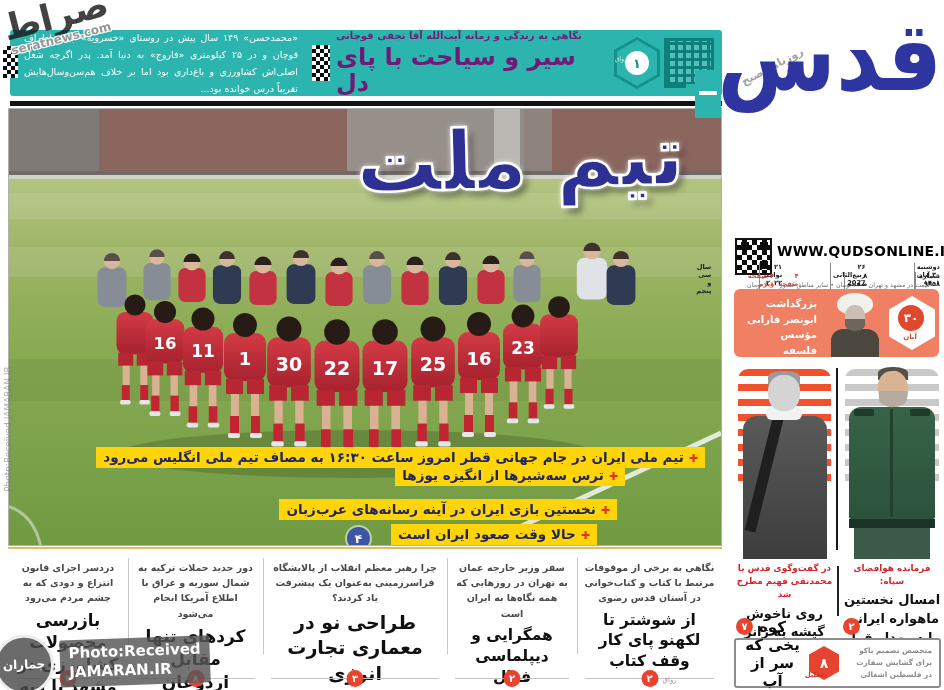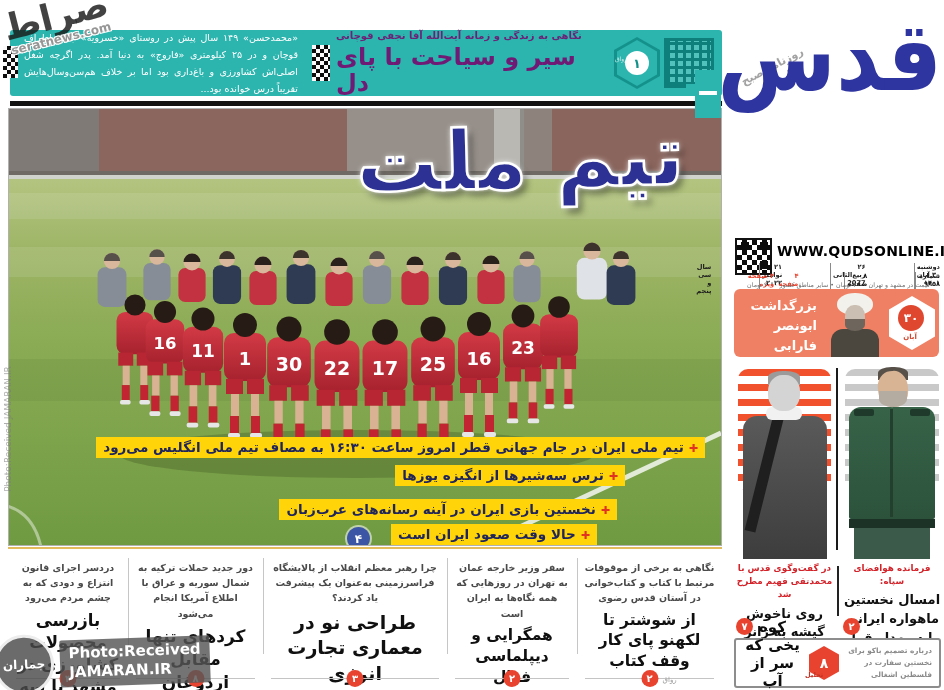--- a/index.html
+++ b/index.html
@@ -39,21 +39,21 @@
   .photo{position:absolute;left:8px;top:108px;width:714px;height:438px;border:1px solid #b0b0b0;
          box-sizing:border-box;overflow:hidden;background:#8aab54;}
   .photo svg{position:absolute;inset:0;}
   .headline{position:absolute;left:318px;top:0px;width:386px;text-align:center;
          font-size:82px;font-weight:900;color:#2c3193;transform:rotate(-1.5deg);
          -webkit-text-stroke:2.5px #fff;line-height:1.25;
          text-shadow:0 0 3px #fff,0 0 6px #fff,5px 6px 7px rgba(0,0,0,.45);}
   .bullet{position:absolute;background:#ffd408;color:#20265c;font-weight:700;font-size:13.5px;
          padding:2px 7px 3px;white-space:nowrap;}
   .bullet .plus{color:#e03322;font-size:11px;margin-left:5px;font-weight:900;}
-  .b1{right:16px;top:328px;} .b2{right:96px;top:356px;} .b3{right:104px;top:390px;} .b4{right:124px;top:415px;}
+  .b1{right:16px;top:338px;} .b2{right:96px;top:356px;} .b3{right:104px;top:390px;} .b4{right:124px;top:415px;}
   .badge4{position:absolute;left:338px;top:418px;width:23px;height:23px;border-radius:50%;
          background:#3c55a5;color:#fff;font-size:12px;font-weight:700;display:flex;
          align-items:center;justify-content:center;box-shadow:0 0 0 2px rgba(255,255,255,.55);}
   .gold-rule{position:absolute;left:8px;top:547px;width:714px;height:2px;background:#d9a427;opacity:.75;}
 
   
   .articles{position:absolute;left:8px;top:552px;width:714px;height:138px;display:flex;}
   .col{position:relative;box-sizing:border-box;padding:8px 7px 0;text-align:center;}
   .col:not(:last-child)::before{content:"";position:absolute;left:0;top:6px;height:96px;width:1px;background:#c6c6c6;}
   .col .kick{font-size:9.5px;color:#4a4a4a;font-weight:600;line-height:1.6;}
@@ -78,21 +78,21 @@
   .mrow{position:absolute;left:2px;right:2px;display:flex;justify-content:space-between;font-size:6.6px;
          font-weight:700;color:#1c1c1c;}
   .mrow span{padding:0 2px;margin-left:46px;}
   .mrow span:not(:last-child){border-left:1px solid #8a8a8a;}
   .mrow.r1{top:263px;} .mrow.r2{top:272px;}
   .mrow.r2 b{color:#e8432e;}
   .price{position:absolute;left:2px;right:2px;top:281px;text-align:center;font-size:6.3px;color:#6e6e6e;}
 
   .calendar{position:absolute;left:1px;right:5px;top:289px;height:68px;background:#ef8063;border-radius:6px;
          display:flex;direction:ltr;overflow:hidden;}
-  .cal-txt{flex:1;padding:7px 6px 0 10px;color:#fff;font-size:13px;font-weight:700;line-height:1.55;
+  .cal-txt{flex:1;padding:7px 6px 0 10px;color:#fff;font-size:10px;font-weight:700;line-height:1.55;
          direction:rtl;}
   .cal-man{position:relative;flex:0 0 62px;}
   .turban{position:absolute;left:14px;top:4px;width:36px;height:22px;border-radius:50% 50% 45% 45%;background:#f3f1ec;}
   .face{position:absolute;left:22px;top:16px;width:20px;height:24px;border-radius:45%;background:#cabfb2;}
   .beardc{position:absolute;left:22px;top:30px;width:20px;height:12px;border-radius:0 0 50% 50%;background:#6e665c;}
   .robe{position:absolute;left:8px;top:40px;width:48px;height:28px;border-radius:12px 12px 0 0;background:#4b463e;}
   .cal-hex{position:relative;flex:0 0 54px;}
   .cal-hex .whex{position:absolute;left:4px;top:7px;width:46px;height:54px;background:#fff;
          clip-path:polygon(50% 0,100% 25%,100% 75%,50% 100%,0 75%,0 25%);}
   .cal-hex .dcirc{position:absolute;left:13px;top:16px;width:26px;height:26px;border-radius:50%;background:#e0472f;
@@ -398,21 +398,21 @@
     </div>
     <div class="capdiv"></div>
     <div class="cap right">
       <div class="kick">فرمانده هوافضای سپاه:</div>
       <div class="ttl">امسال نخستین ماهواره ایرانی را در مدار قرار خواهیم داد</div>
     </div>
     <div class="cbadge cb7">۷</div>
     <div class="cbadge cb2">۲</div>
 
     <div class="analysis">
-      <div class="kick">درباره تصمیم باکو برای نخستین سفارت در فلسطین اشغالی</div>
+      <div class="kick">متخصص تصمیم باکو برای گشایش سفارت در فلسطین اشغالی</div>
       <div class="hex8wrap">
         <div class="hex8">۸</div>
         <div class="hex8lbl">تحلیل</div>
       </div>
       <div class="ttl">کوه یخی که سر از آب برآورد</div>
     </div>
   </div>
 
   <div class="serat">
     <div class="fa">صراط</div>

